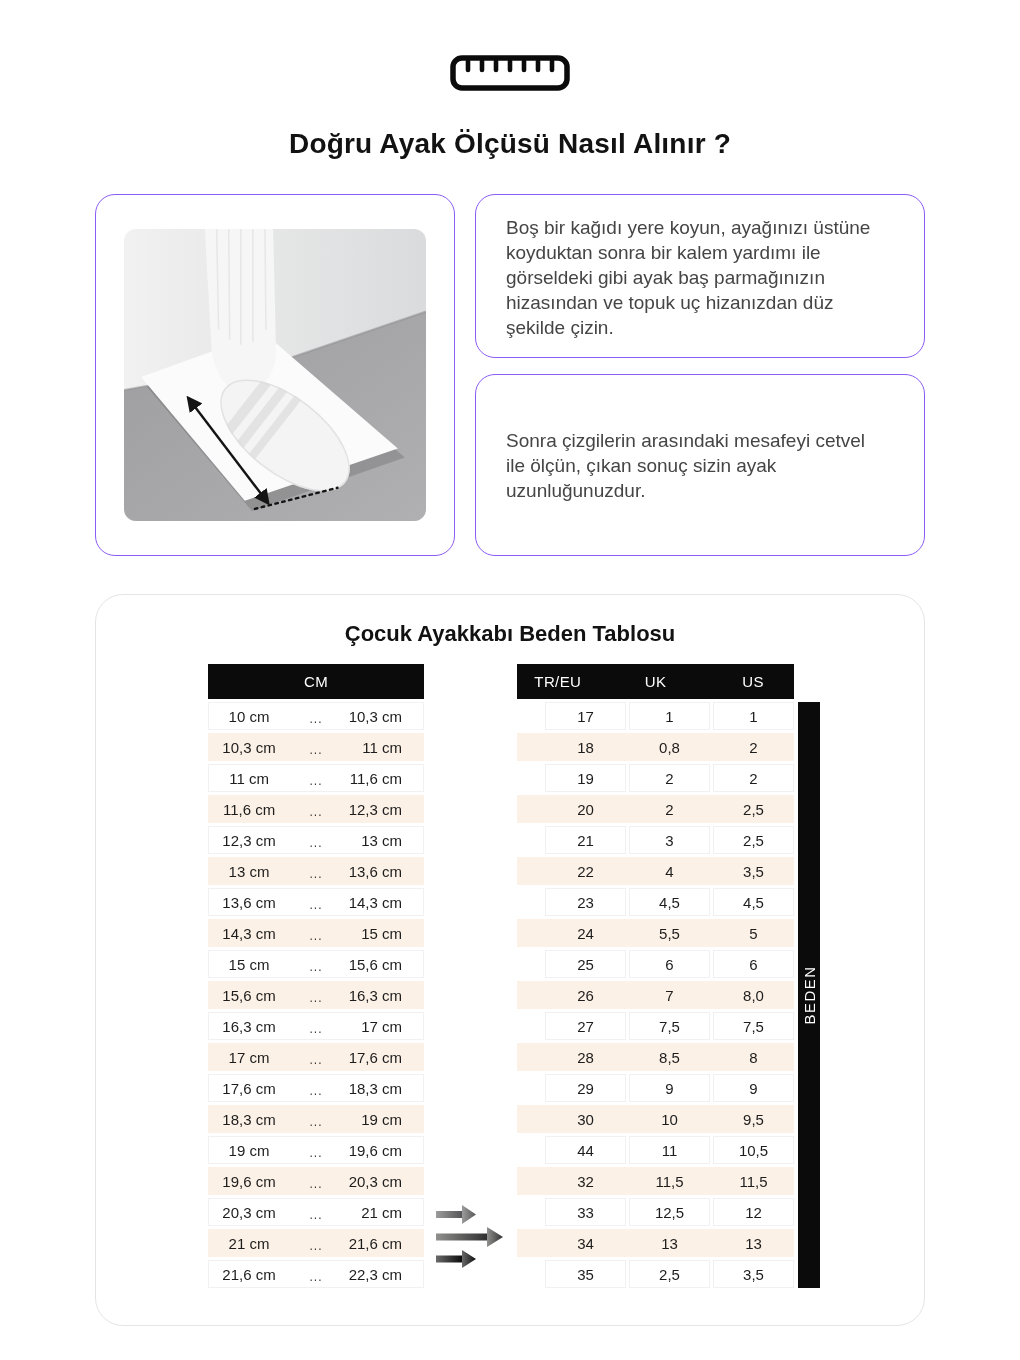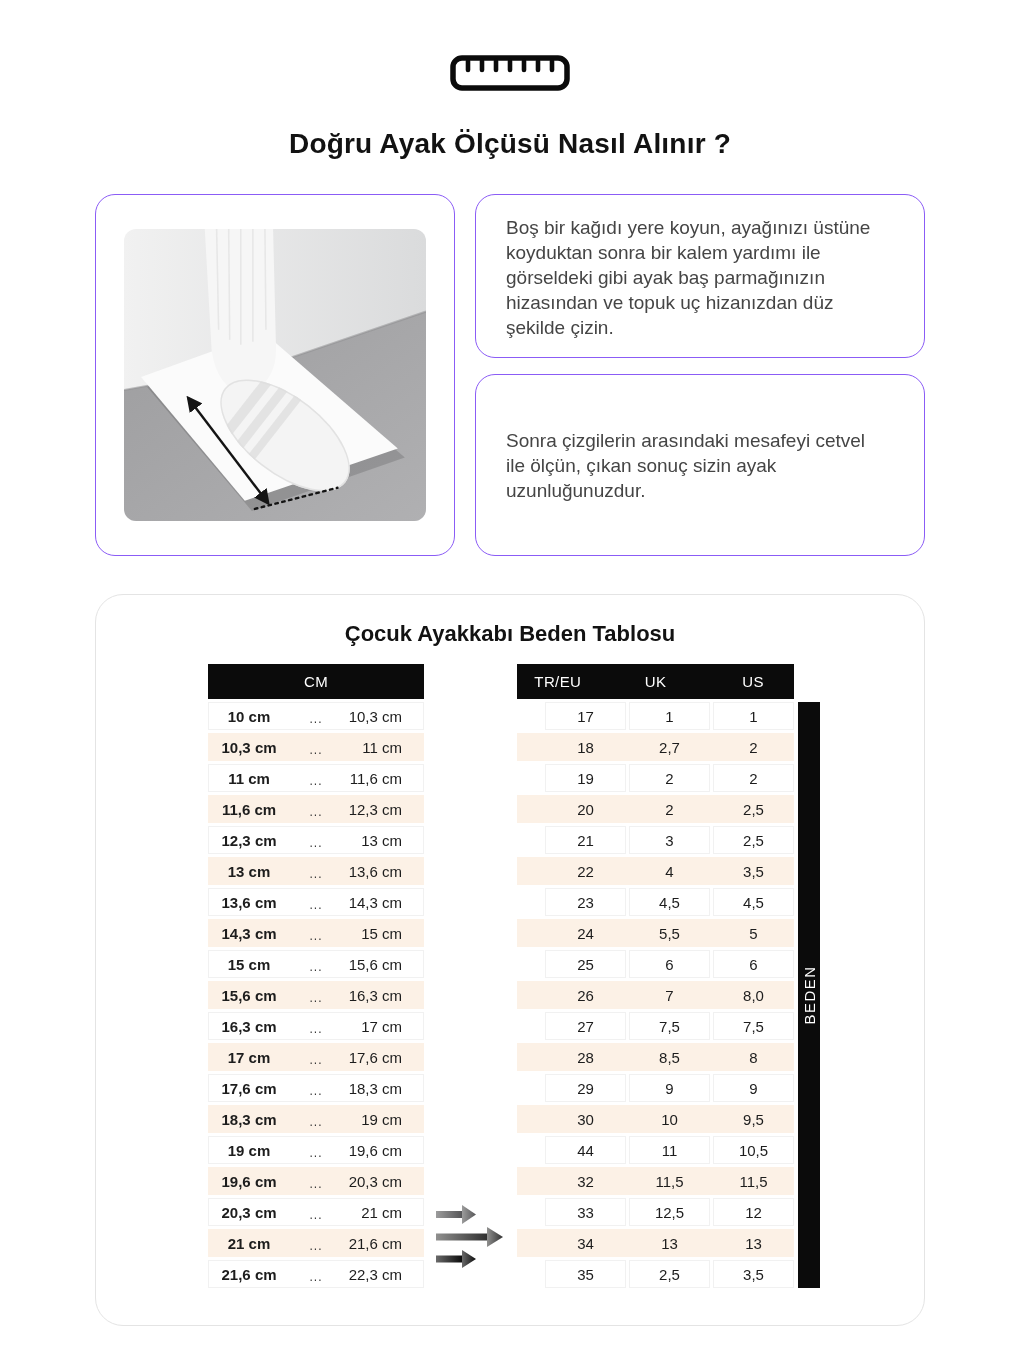--- a/index.html
+++ b/index.html
@@ -39,21 +39,21 @@
   .cm-table { width:216px; flex:none; }
   .t-head {
     background:#0b0b0b; color:#ffffff; height:35px; margin-bottom:3px;
     display:flex; align-items:center; font-size:15px; letter-spacing:0.4px;
   }
   .cm-head { justify-content:center; }
   .t-row { height:28px; margin-bottom:3px; font-size:15px; color:#1d1d1d; }
   .cm-row { display:flex; align-items:center; background:#ffffff; }
   .t-row.alt, .s-row.alt .s-cell { background:#fcf1e6; }
   .cm-row:not(.alt) { box-shadow:inset 0 0 0 1px #f1f1f1; }
-  .cm-left { width:38%; text-align:center;font-weight:bold; }
+  .cm-left { width:38%; text-align:center; }
   .cm-dots { width:24%; text-align:center; font-size:12px; letter-spacing:1px; position:relative; top:3px; color:#333; }
   .cm-right { flex:1; text-align:right; padding-right:22px; }
   .mid-gap { width:93px; flex:none; display:flex; align-items:center; justify-content:center; }
   .mid-gap svg { transform:translateY(-18px); }
   .sizes-group { display:flex; flex:none; }
   .size-table { width:277px; flex:none; }
   .s-head { justify-content:space-between;gap:16px; }
   .s-head .h-cell { flex:1; text-align:center; }
   .s-row { display:flex; gap:3px;padding-left:28px; }
   .s-cell { flex:1; background:#ffffff; display:flex; align-items:center; justify-content:center; }
@@ -300,21 +300,21 @@
           <div class="h-cell">US</div>
         </div>
         <div>
             <div class="t-row s-row">
               <div class="s-cell">17</div>
               <div class="s-cell">1</div>
               <div class="s-cell">1</div>
             </div>
             <div class="t-row s-row alt">
               <div class="s-cell">18</div>
-              <div class="s-cell">2,7</div>
+              <div class="s-cell">0,8</div>
               <div class="s-cell">2</div>
             </div>
             <div class="t-row s-row">
               <div class="s-cell">19</div>
               <div class="s-cell">2</div>
               <div class="s-cell">2</div>
             </div>
             <div class="t-row s-row alt">
               <div class="s-cell">20</div>
               <div class="s-cell">2</div>

